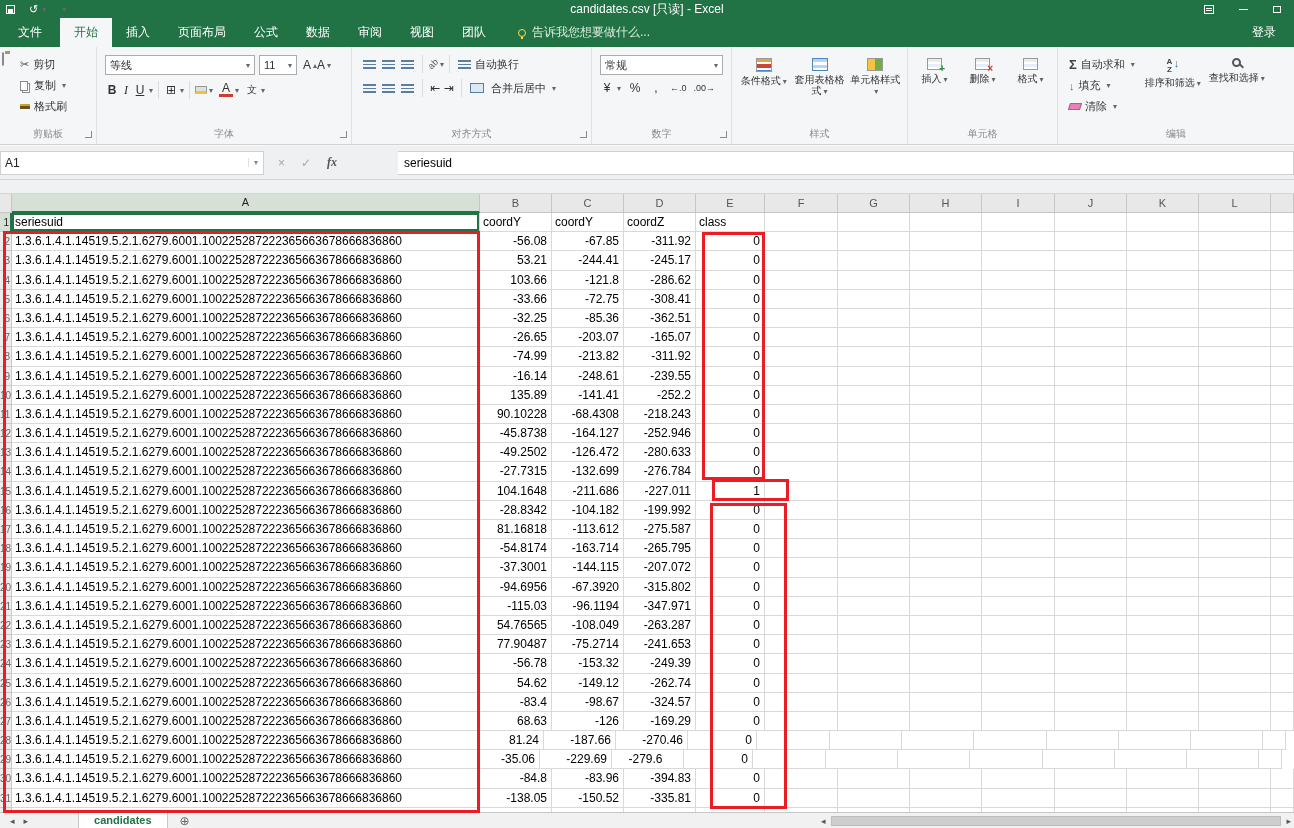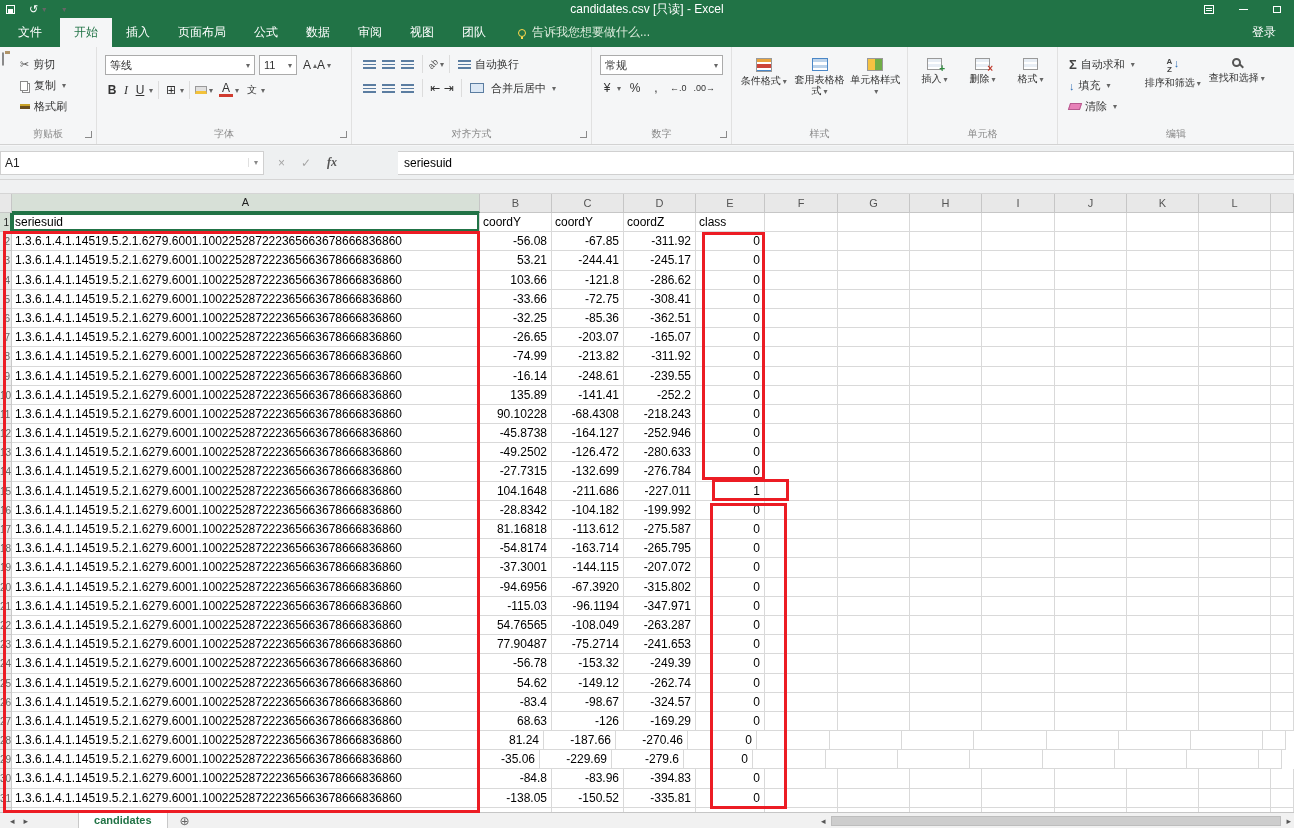--- a/index.html
+++ b/index.html
@@ -825,21 +825,21 @@
         <div class="cell" style="width: 72px;"></div>
         <div class="cell" style="width: 72px;"></div>
         <div class="cell" style="width: 72px;"></div>
         <div class="cell" style="width: 23px;"></div>
       </div>
       <div class="grow">
         <div class="rowhead">29</div>
         <div class="cell ta" style="width: 468px;">1.3.6.1.4.1.14519.5.2.1.6279.6001.100225287222365663678666836860</div>
         <div class="cell num" style="width: 60px;">-35.06</div>
         <div class="cell num" style="width: 72px;">-229.69</div>
-        <div class="cell num" style="width: 72px;">-279.6</div>
+        <div class="cell num" style="width: 72px; text-align: center;">-279.6</div>
         <div class="cell num" style="width: 69px;">0</div>
         <div class="cell" style="width: 73px;"></div>
         <div class="cell" style="width: 72px;"></div>
         <div class="cell" style="width: 72px;"></div>
         <div class="cell" style="width: 73px;"></div>
         <div class="cell" style="width: 72px;"></div>
         <div class="cell" style="width: 72px;"></div>
         <div class="cell" style="width: 72px;"></div>
         <div class="cell" style="width: 23px;"></div>
       </div>

